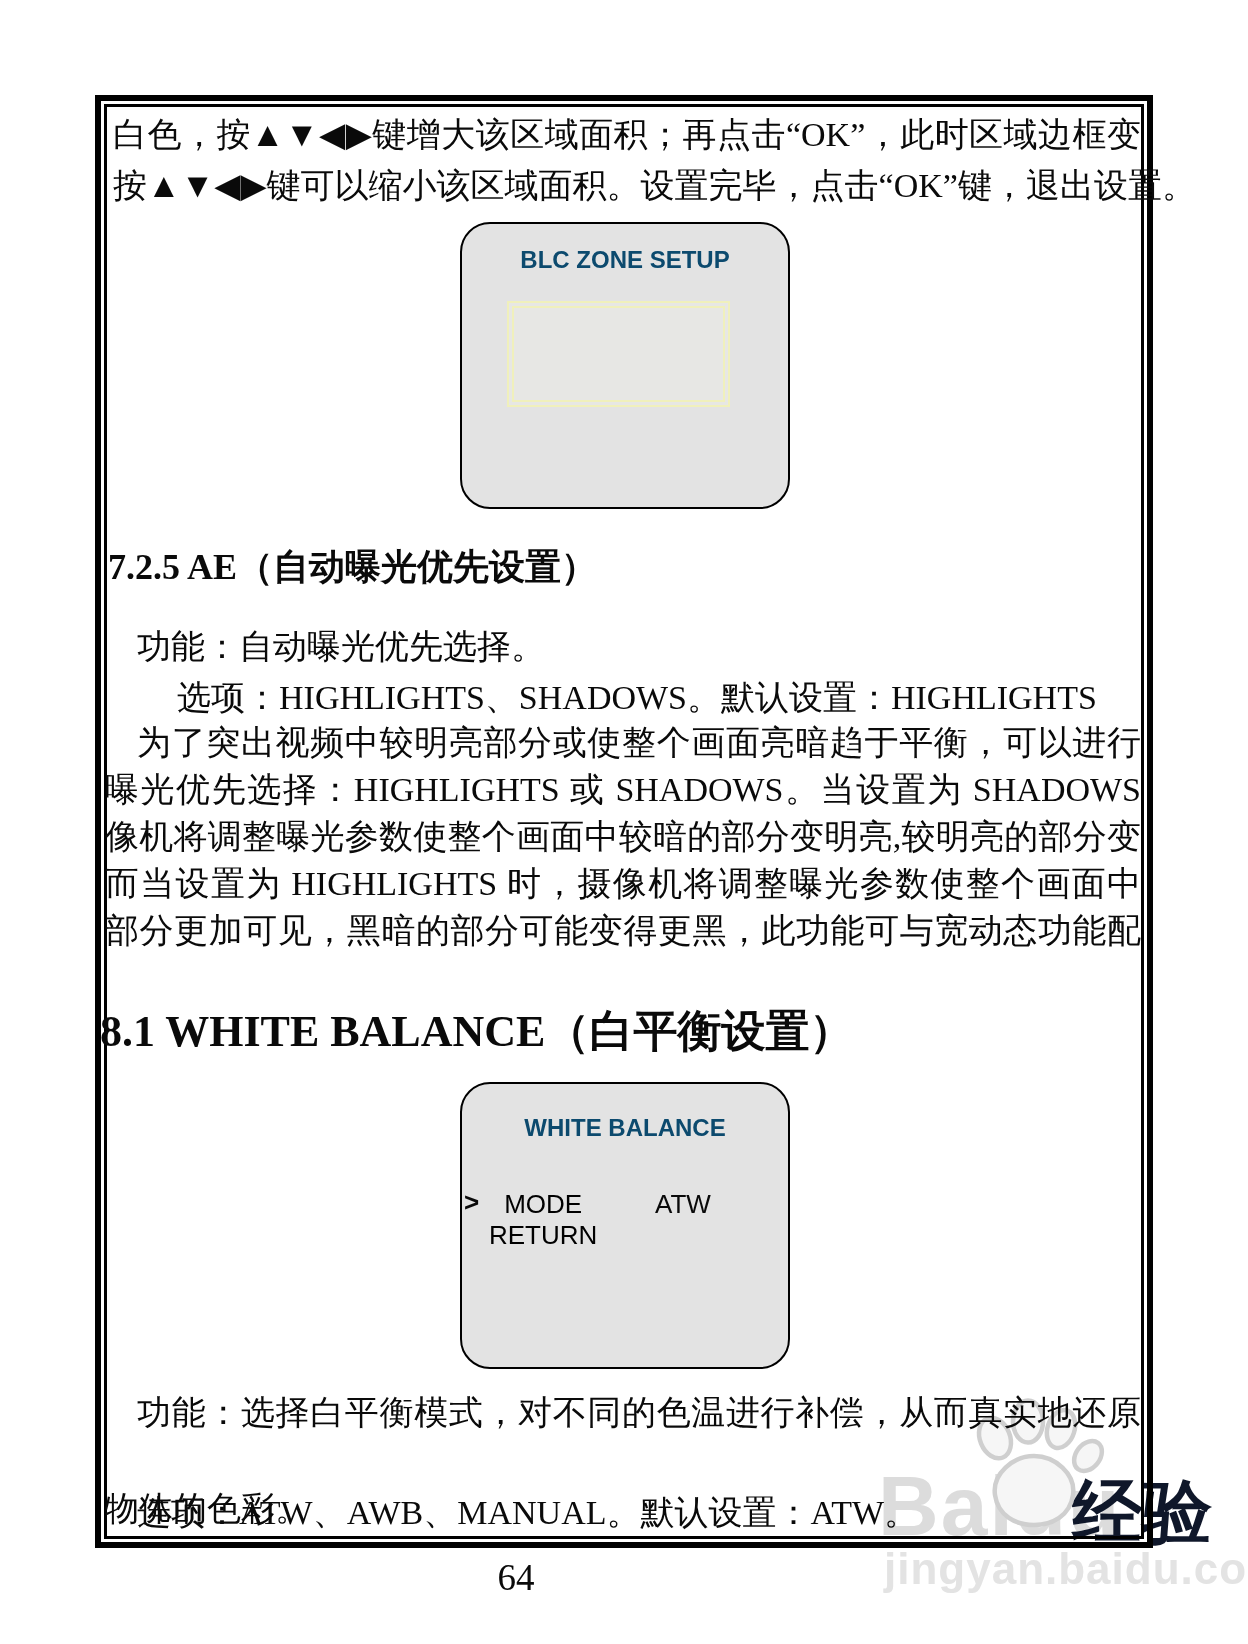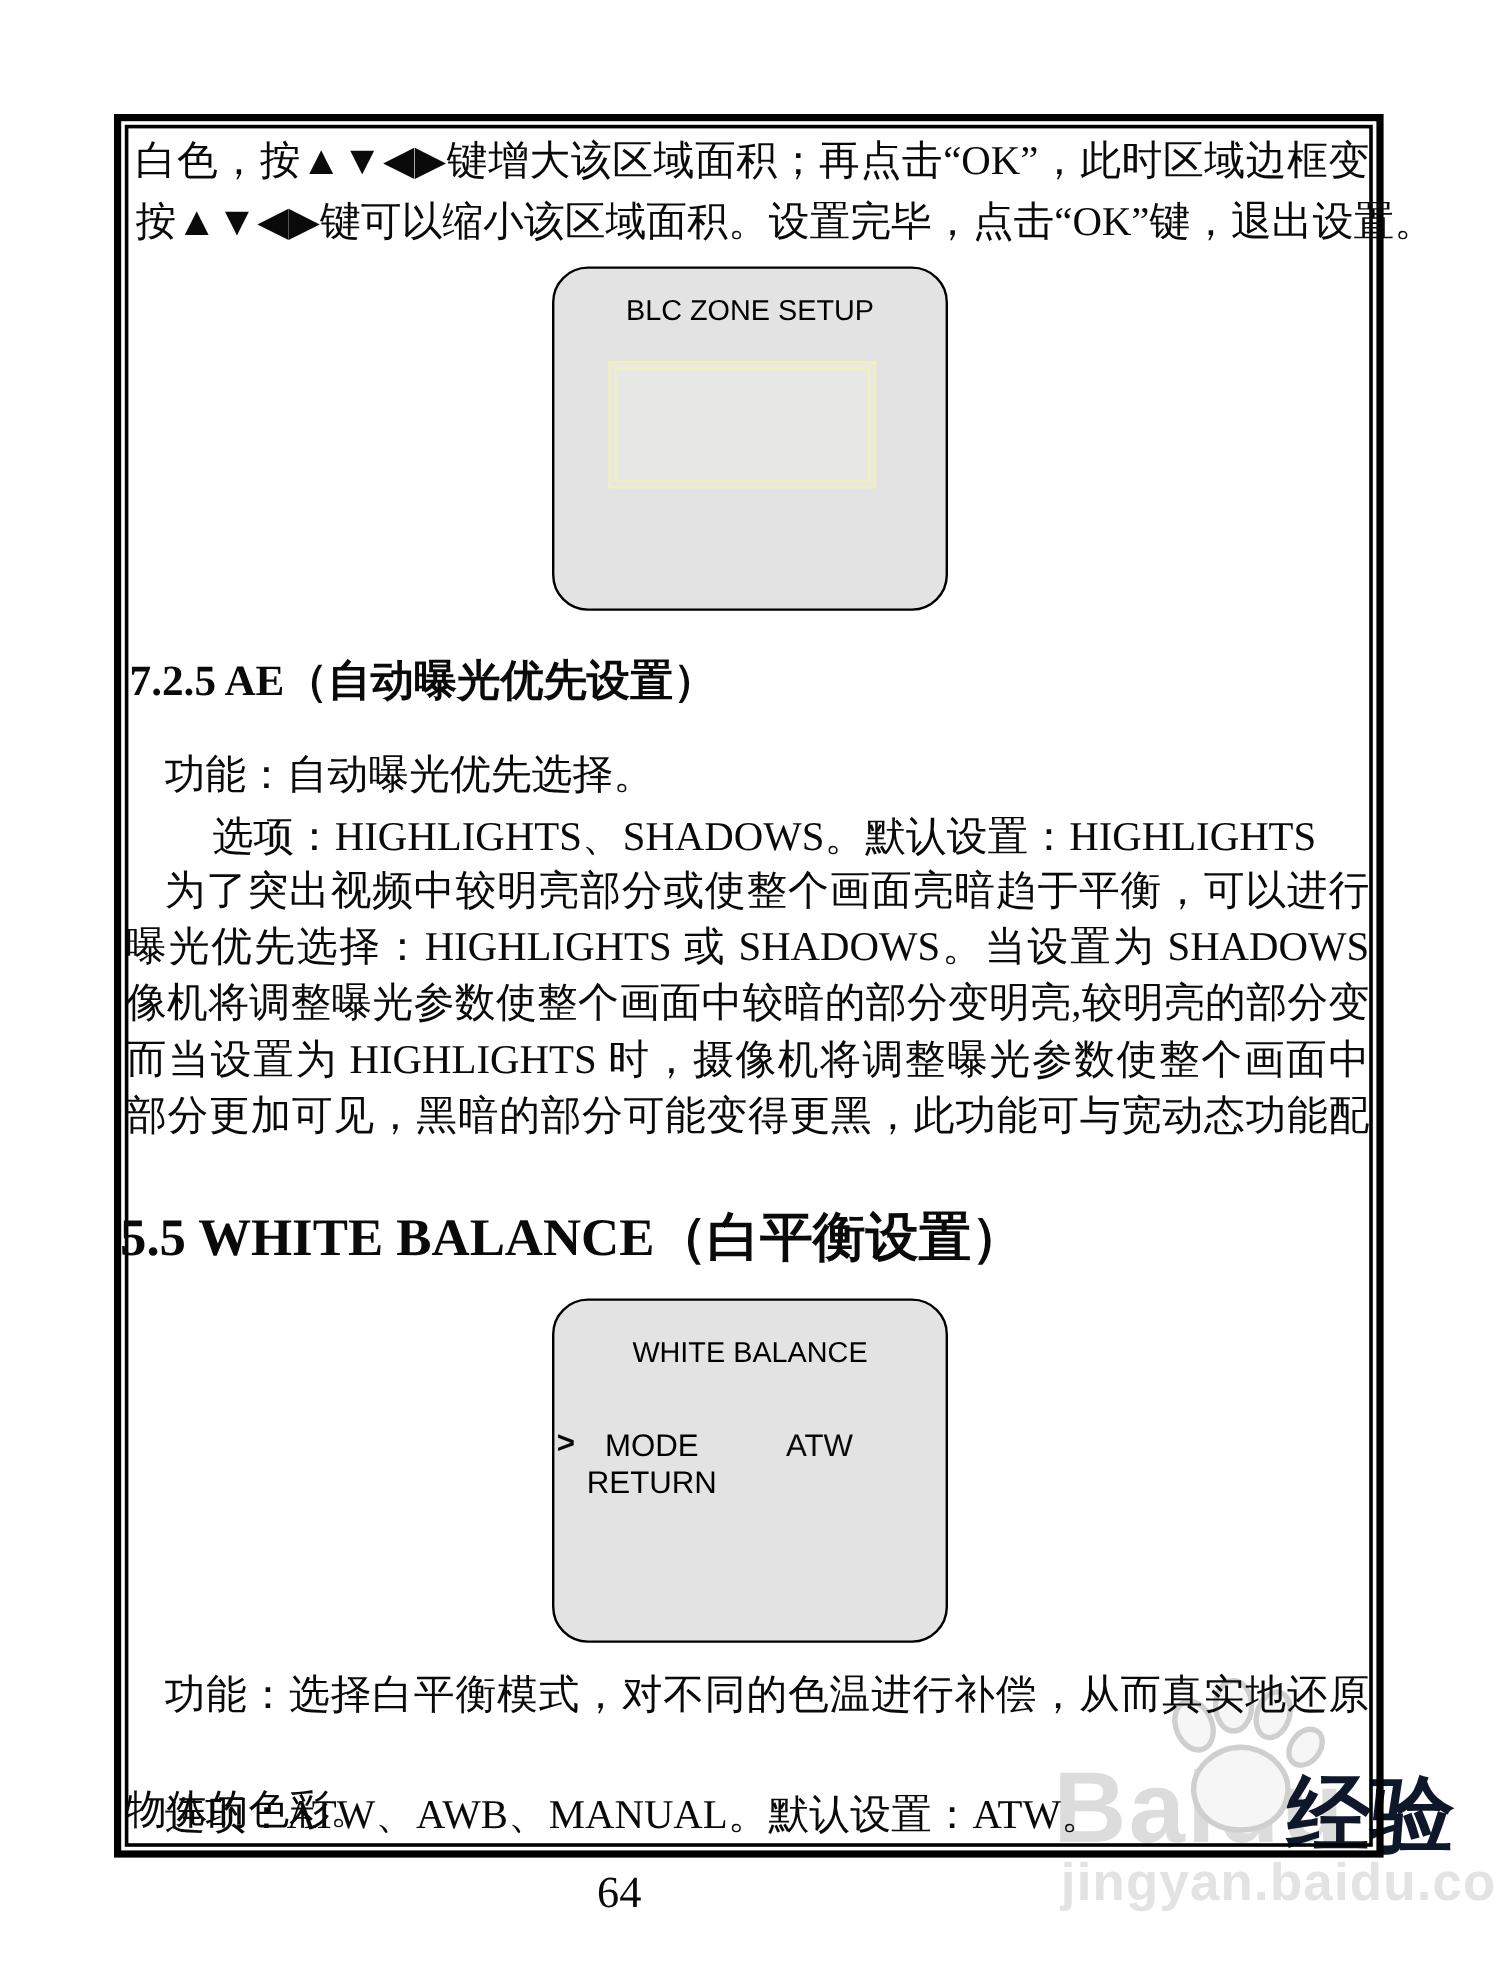--- a/index.html
+++ b/index.html
@@ -15,22 +15,22 @@
   .tline { position:absolute; font-size:34px; line-height:46px; white-space:nowrap; z-index:3; }
   .tjust { white-space:normal; text-align:justify; text-align-last:justify; overflow:hidden; height:48px; }
 
   .h-ae { position:absolute; left:108px; top:543px; font-size:36px; font-weight:bold; z-index:3; }
   .h-wb { position:absolute; left:100px; top:1002px; font-size:44px; font-weight:bold; z-index:3; }
 
   
   .osd { position:absolute; width:330px; height:287px; background:#e3e3e3;
          border:2.5px solid #000; border-radius:30px; z-index:3;
          font-family:"Liberation Sans","DejaVu Sans",sans-serif; }
-  .osd-title { position:absolute; left:0; right:0; text-align:center; font-weight:normal;
-               font-size:24px; letter-spacing:0px; color:#000000; }
+  .osd-title { position:absolute; left:0; right:0; text-align:center; font-weight:bold;
+               font-size:24px; letter-spacing:0px; color:#0c4a6e; }
   .zone-rect { position:absolute; left:45px; top:77px; width:223px; height:106px;
                border:2px solid #f0f0bc; background:#e7e7e4; }
   .zone-rect-inner { position:absolute; inset:3px; border:2px solid #f0f0bc; }
   .osd-menu { position:absolute; left:27px; top:105px; font-size:26px; line-height:31px; color:#000;text-align:center; }
   .osd-cursor { position:absolute; left:2px; top:103px; font-size:26px; font-weight:bold; }
   .osd-val { position:absolute; left:193px; top:105px; font-size:26px; }
 
   
   .pagenum { position:absolute; left:0; width:1032px; top:1556px; text-align:center;
              font-size:37px; z-index:3; }
@@ -76,21 +76,21 @@
 <div class="h-ae">7.2.5 AE（自动曝光优先设置）</div>
 <div class="tline" style="left:137px; top:624px;">功能：自动曝光优先选择。</div>
 <div class="tline" style="left:137px; top:675px;margin-left:40px;">选项：HIGHLIGHTS、SHADOWS。默认设置：HIGHLIGHTS</div>
 
 <div class="tline tjust" style="left:137px; top:720px; width:1004px;">为了突出视频中较明亮部分或使整个画面亮暗趋于平衡，可以进行自动</div>
 <div class="tline tjust" style="left:105px; top:767px; width:1036px;">曝光优先选择：HIGHLIGHTS 或 SHADOWS。当设置为 SHADOWS 时，摄</div>
 <div class="tline tjust" style="left:105px; top:814px; width:1036px;">像机将调整曝光参数使整个画面中较暗的部分变明亮,较明亮的部分变饱和；</div>
 <div class="tline tjust" style="left:105px; top:861px; width:1036px;">而当设置为 HIGHLIGHTS 时，摄像机将调整曝光参数使整个画面中明亮的</div>
 <div class="tline tjust" style="left:105px; top:908px; width:1036px;">部分更加可见，黑暗的部分可能变得更黑，此功能可与宽动态功能配合使用。</div>
 
-<div class="h-wb">5.5 WHITE BALANCE（白平衡设置）</div>
+<div class="h-wb">8.1 WHITE BALANCE（白平衡设置）</div>
 
 <div class="osd" style="left:460px; top:1082px;">
   <div class="osd-title" style="top:30px;">WHITE BALANCE</div>
   <div class="osd-cursor">&gt;</div>
   <div class="osd-menu">
     <div>MODE</div>
     <div>RETURN</div>
   </div>
   <div class="osd-val">ATW</div>
 </div>

